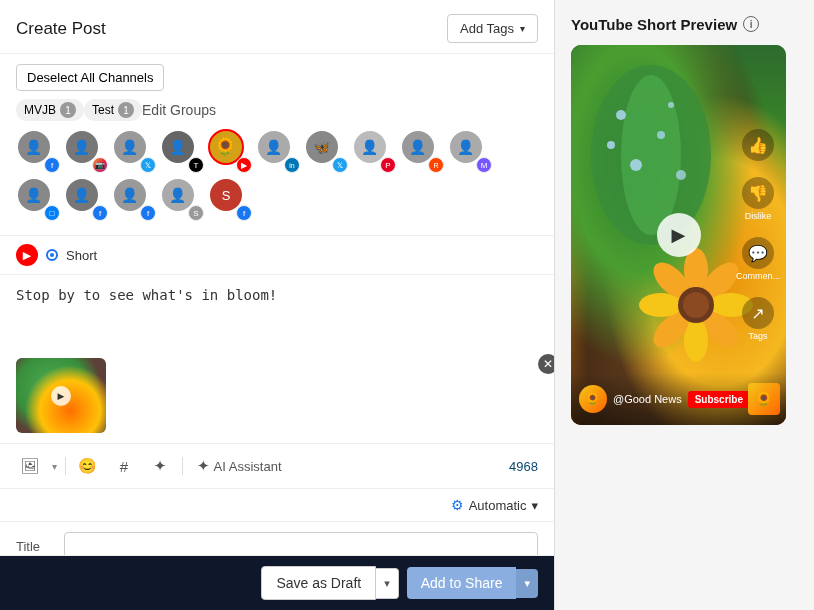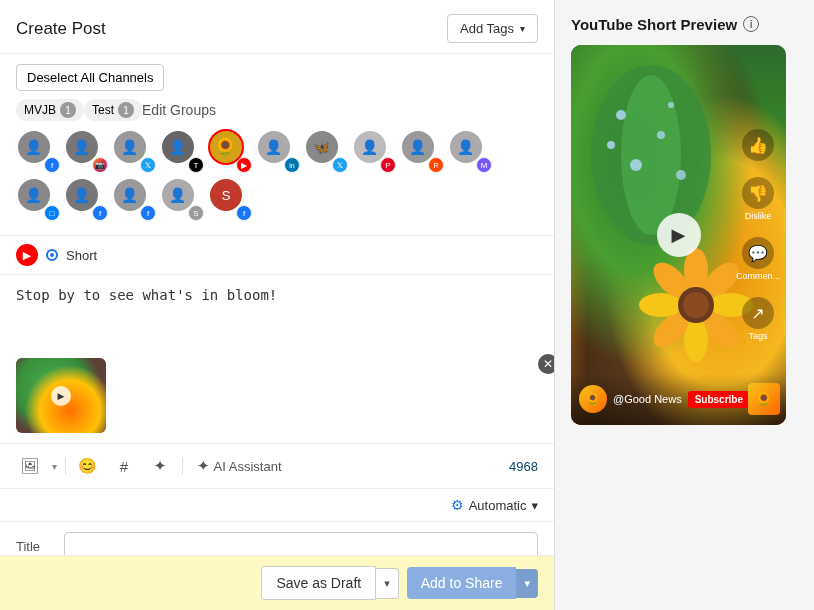--- a/index.html
+++ b/index.html
@@ -355,21 +355,21 @@
       outline: none;
     }
 
     
     .bottom-row {
       display: flex;
       align-items: center;
       justify-content: flex-end;
       padding: 10px 16px;
       gap: 8px;
-      background: #fef9c3;
+      background: #0f172a;
       border-top: 1px solid #eee;
       margin-top: auto;
     }
 
     .save-draft-wrap { display: flex; align-items: center; }
 
     .save-draft-btn {
       border: 1px solid #ccc;
       background: #fff;
       border-radius: 4px 0 0 4px;

